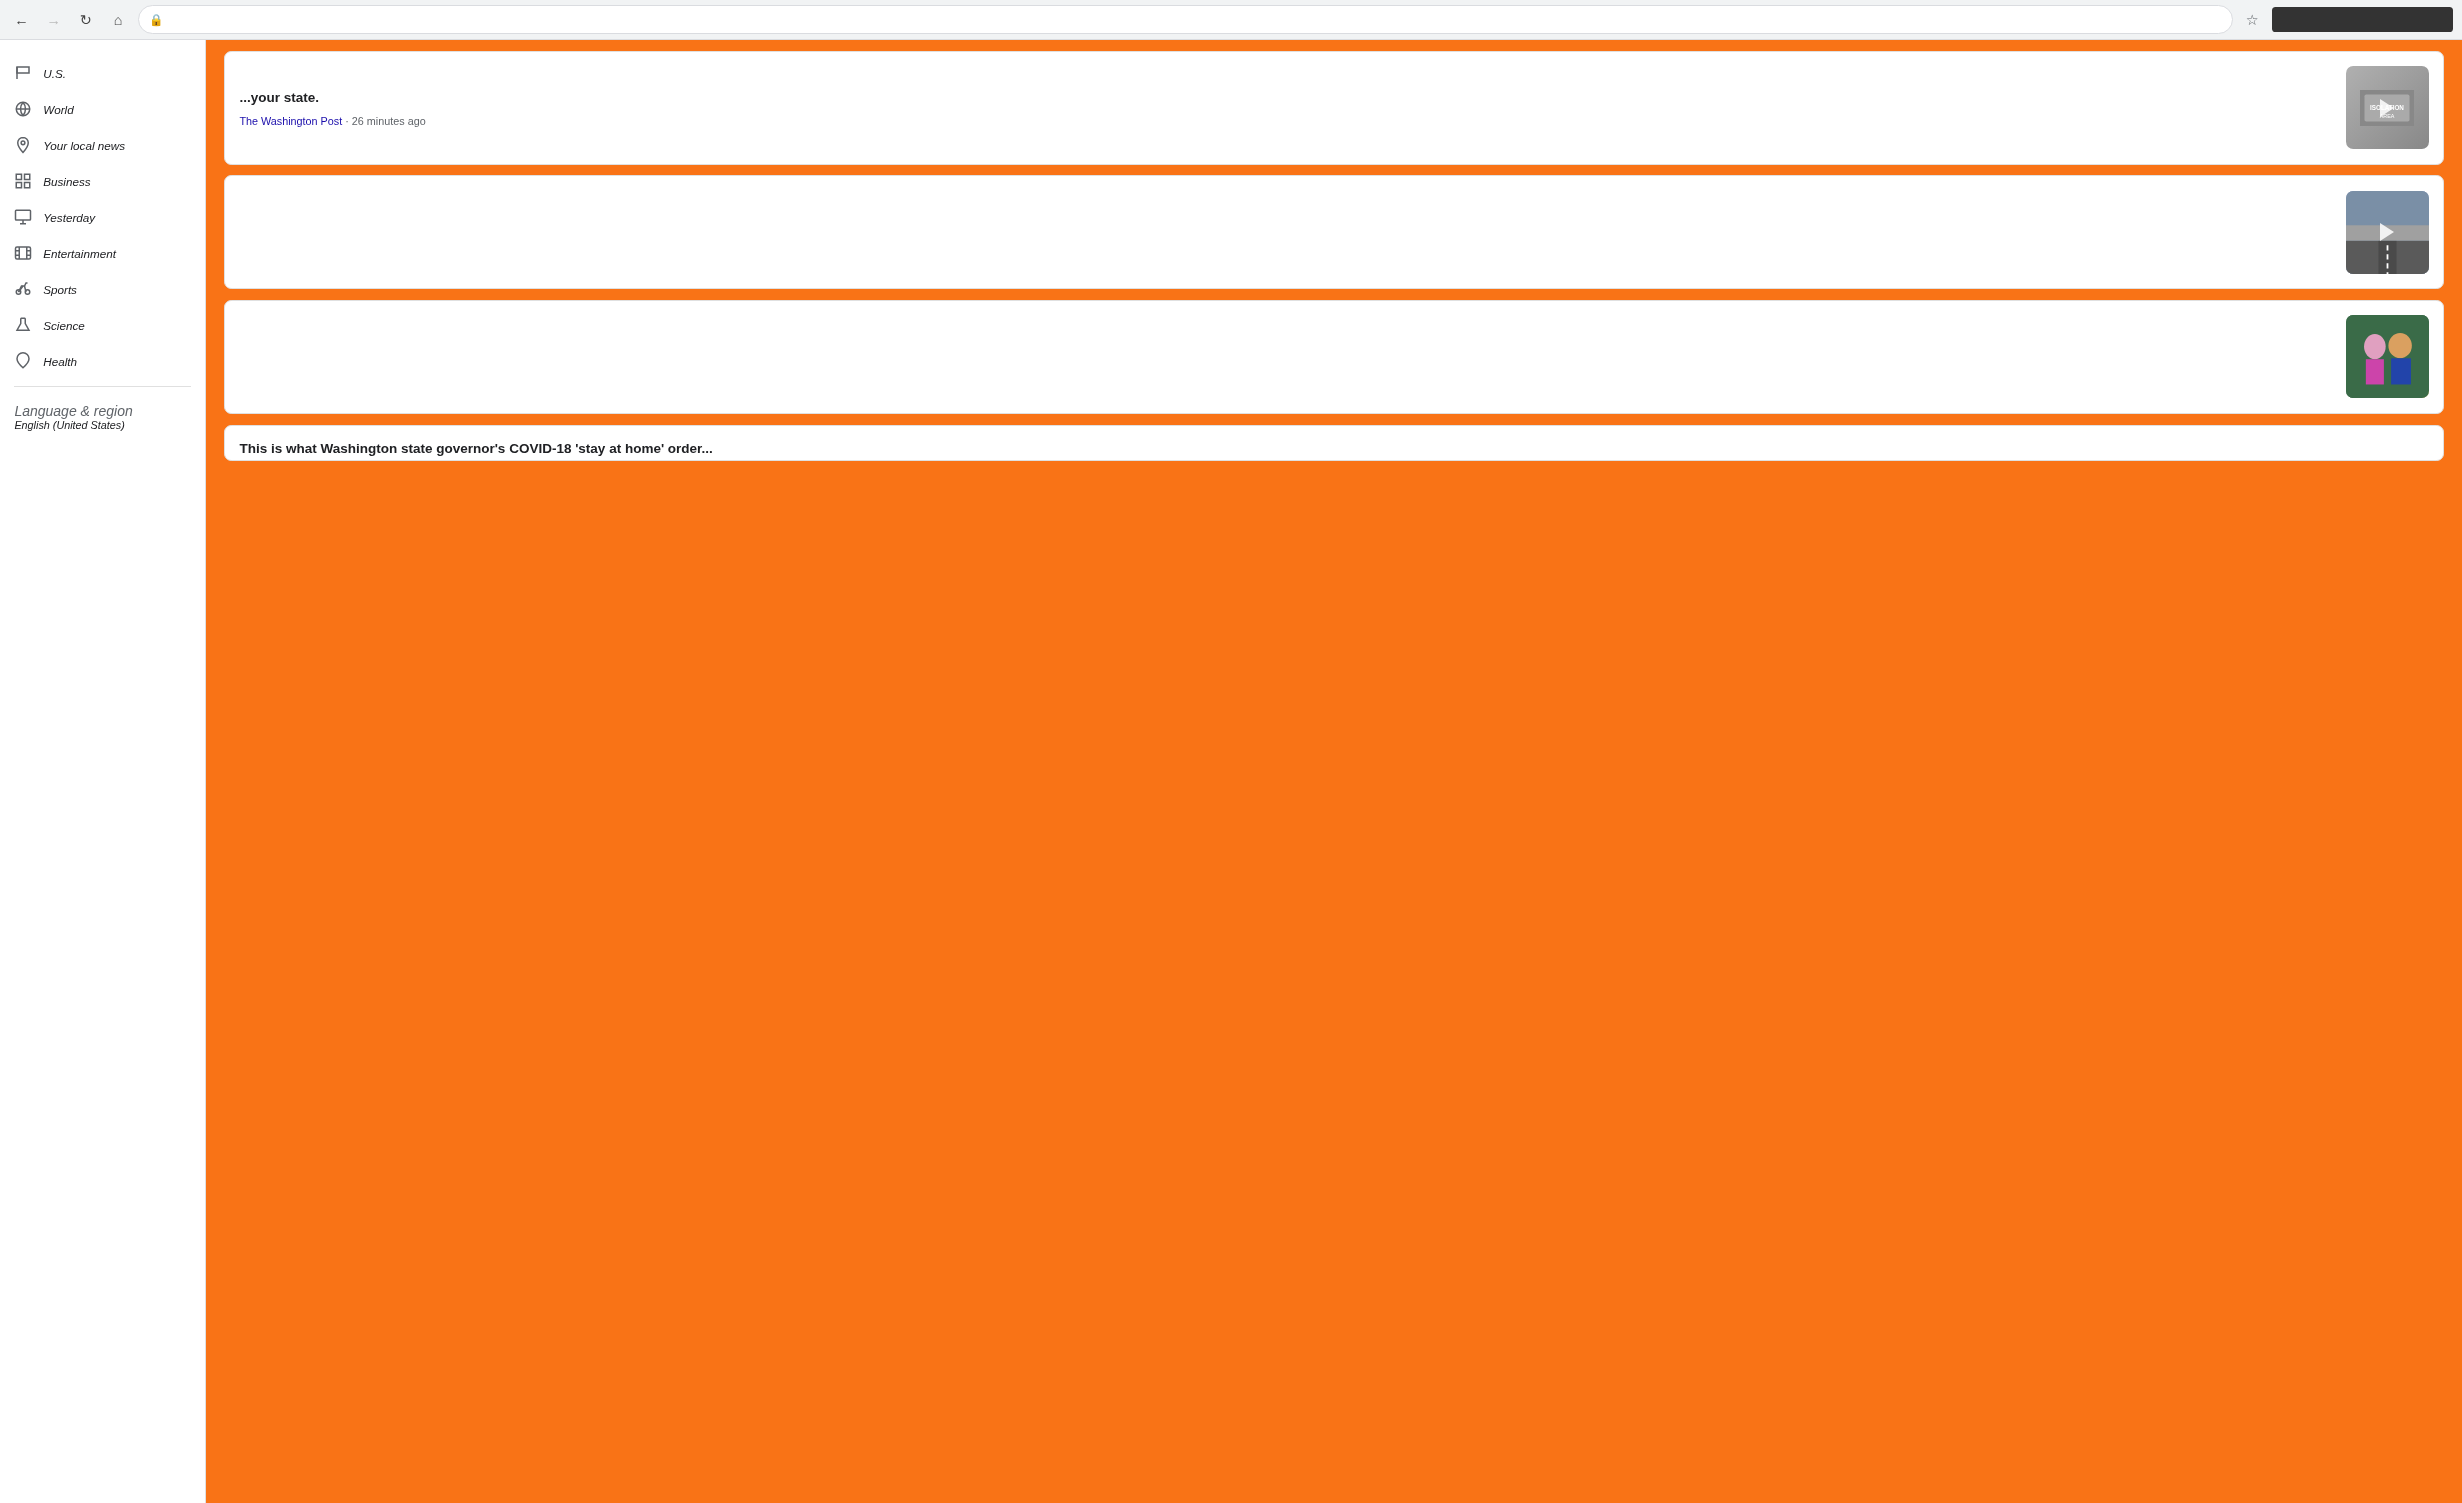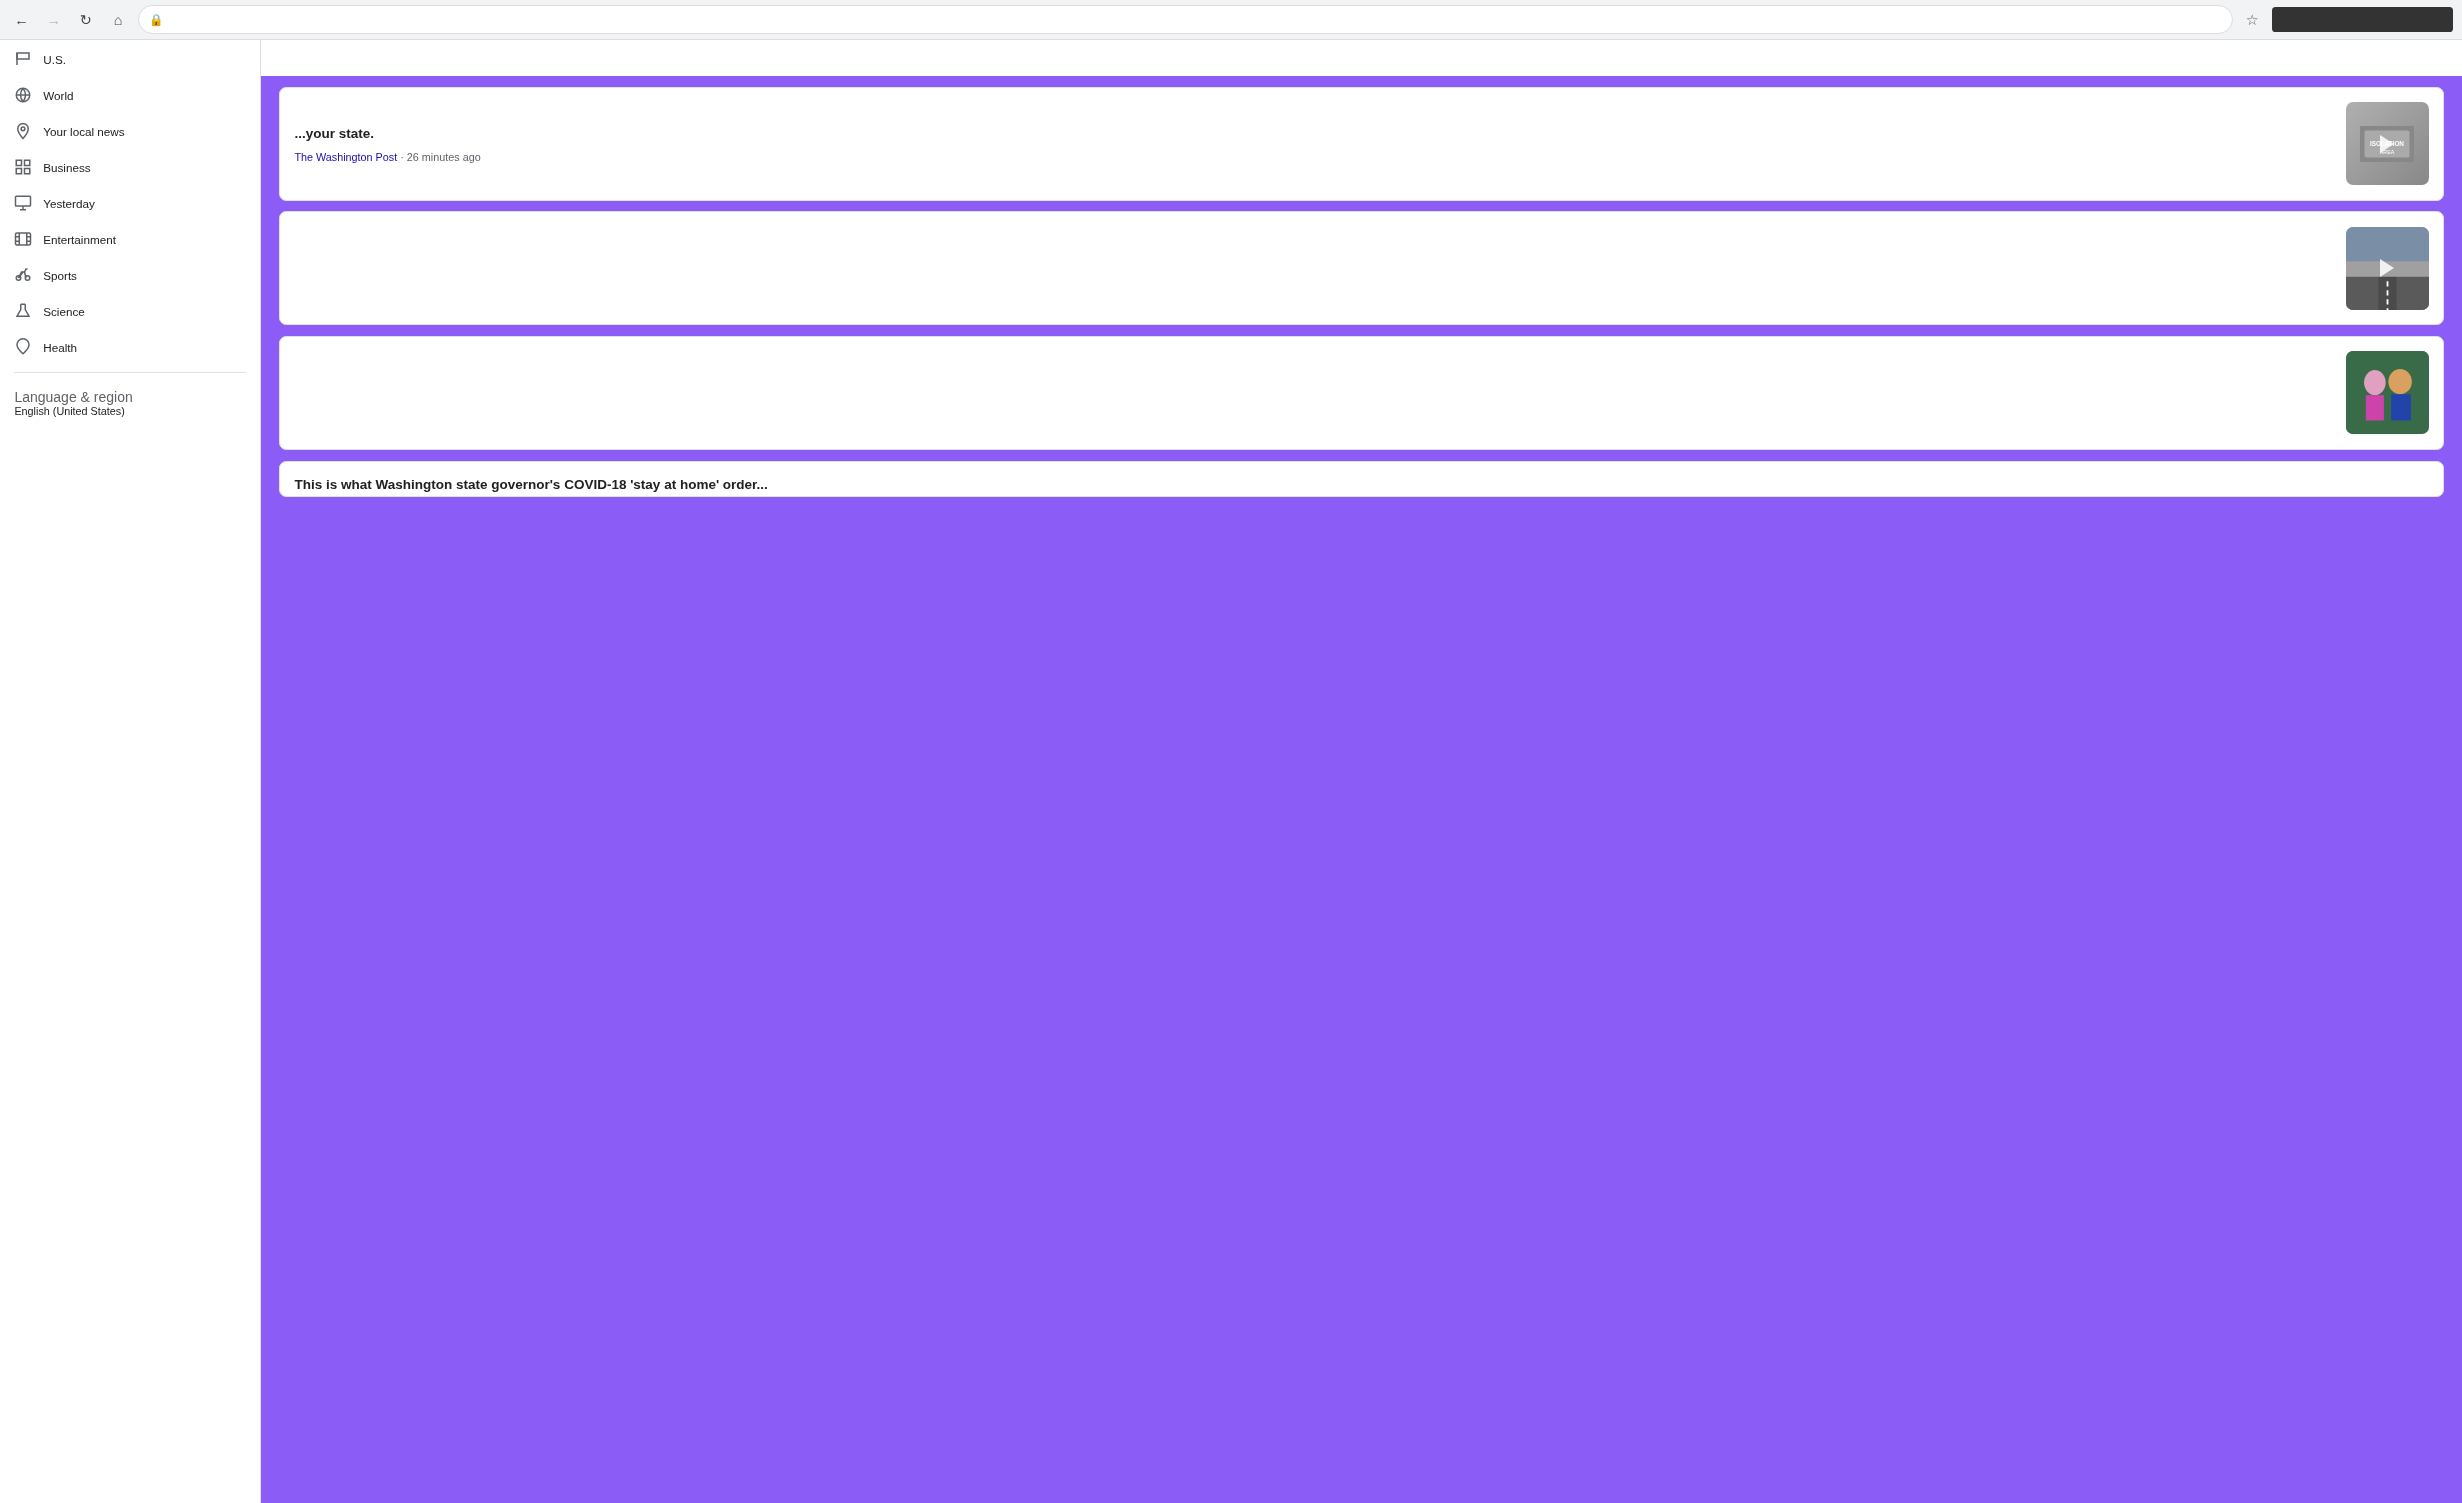--- a/index.html
+++ b/index.html
@@ -61,25 +61,26 @@
 
     
     .page-layout {
       display: flex;
       flex: 1;
       overflow: hidden;
     }
 
     
     .sidebar {
-      width: 261px;
+      width: 206px;
       flex-shrink: 0;
       overflow-y: auto;
-      padding: 1px 0;
+      padding: 15px 0;
       border-right: 0.9px solid #e0e0e0;
+      font-style: italic;
     }
     .sidebar-item {
       display: flex;
       align-items: center;
       gap: 10.8px;
       padding: 9px 14.4px;
       cursor: pointer;
       border-radius: 0 18px 18px 0;
       margin-right: 7.2px;
       color: #202124;
@@ -102,22 +103,21 @@
       font-size: 10px;
       color: #5f6368;
     }
     .sidebar-lang .lang-label { font-size: 10.8px; color: #202124; }
 
     
     .main-content {
       flex: 1;
       overflow-y: auto;
       padding: 10.8px 18px;
-      background: #8b5cf6;
-      margin-top: 36px;
+      background: #f97316;
     }
 
     
     .article-card {
       border: 0.9px solid #e0e0e0;
       border-radius: 7.2px;
       margin-bottom: 10.8px;
       padding: 14.4px;
       display: flex;
       align-items: center;

